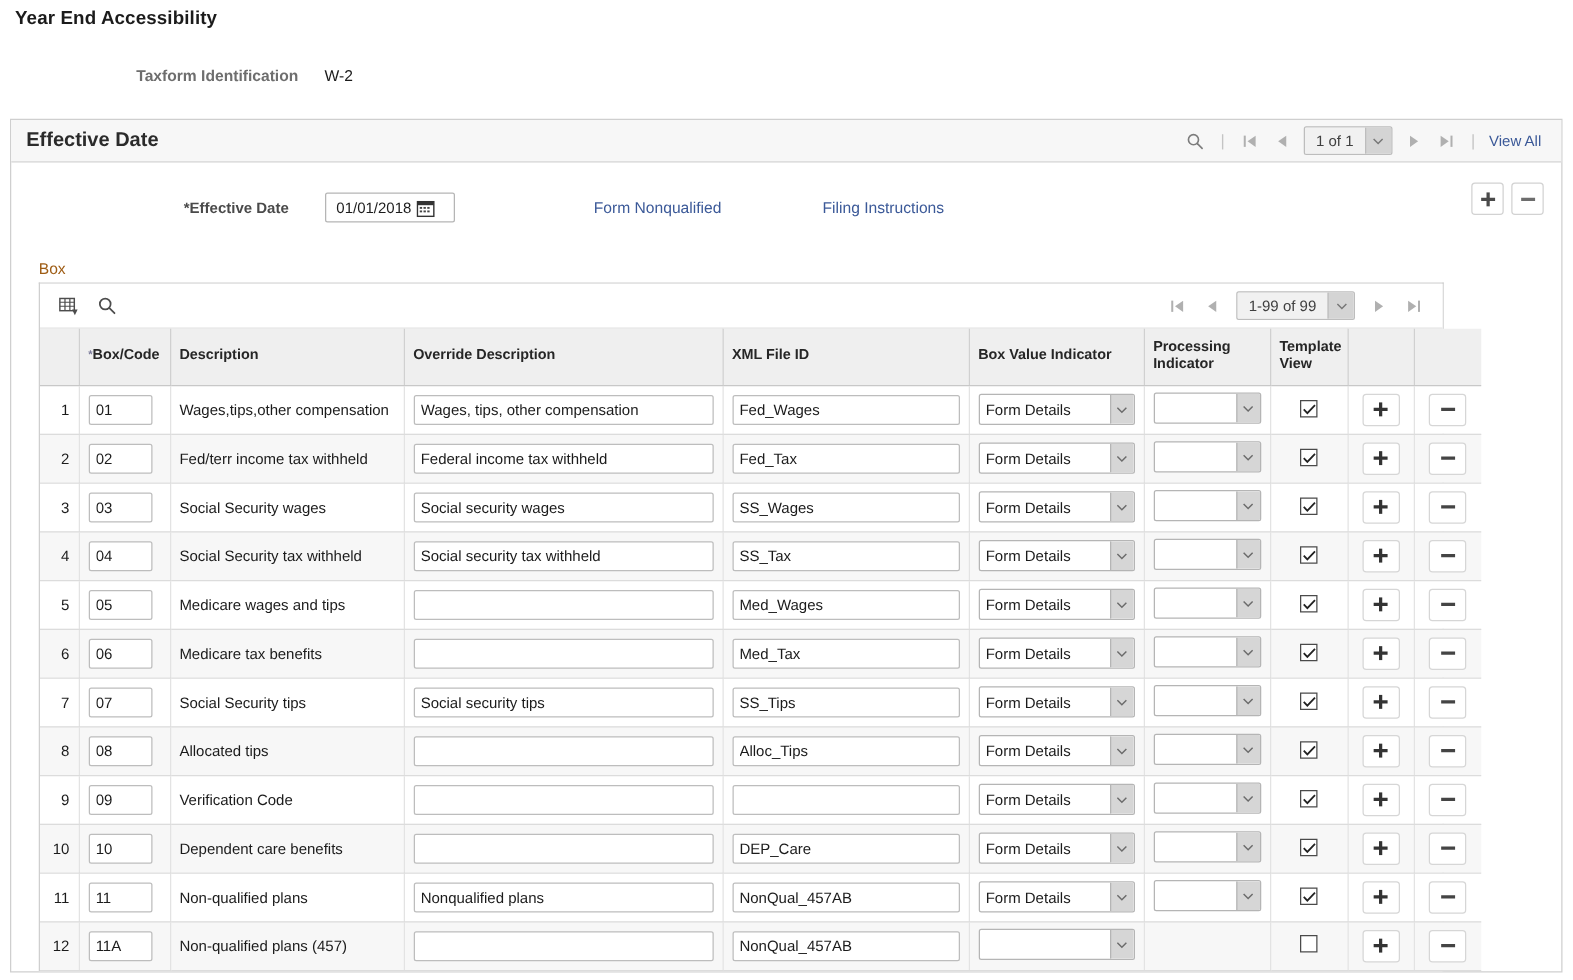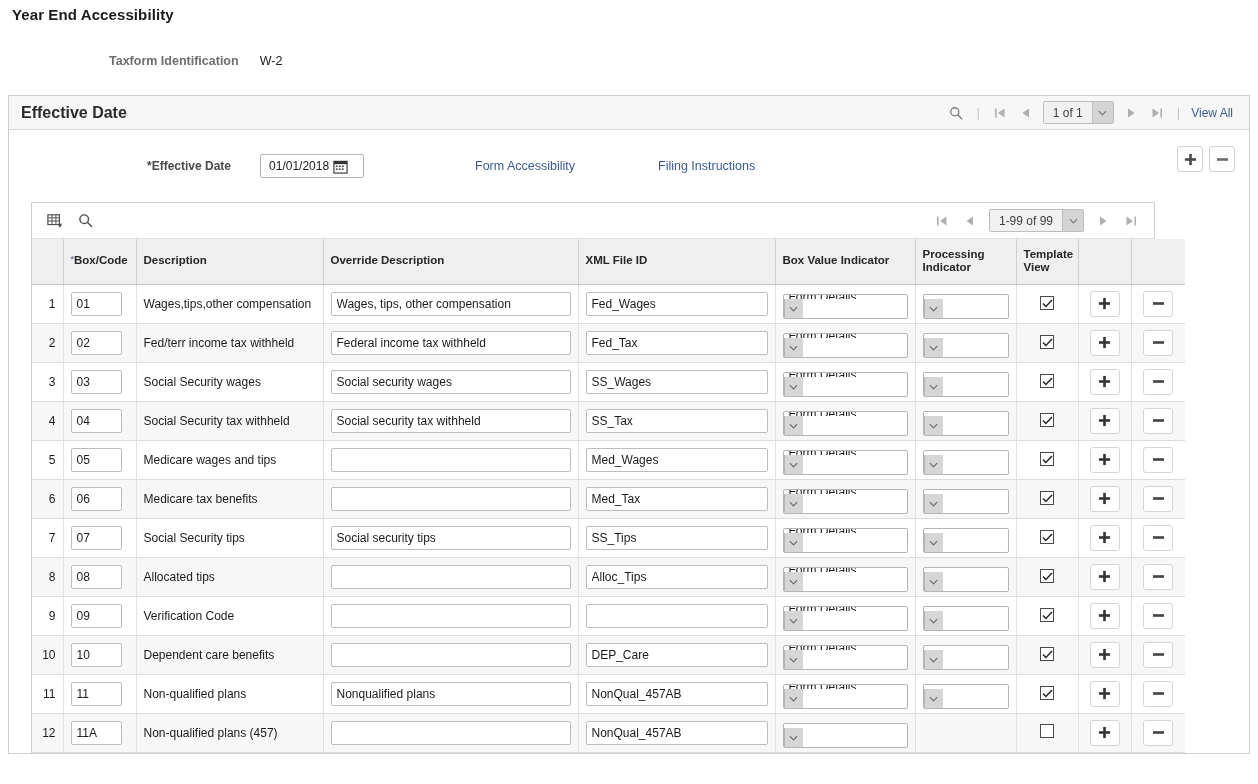--- a/index.html
+++ b/index.html
@@ -265,21 +265,20 @@
 
   .sel {
     display: inline-flex;
     align-items: stretch;
     height: 25px;
     border: 1px solid #b5b5b5;
     border-radius: 2px;
     background: #fff;
     width: 100%;
     overflow: hidden;
-    flex-direction: column;
   }
   .sel .seltext {
     flex: 1;
     display: flex; align-items: center;
     padding: 0 5px;
     font-size: 12px;
     color: #1b1b1b;
     white-space: nowrap;
     overflow: hidden;
   }
@@ -386,39 +385,40 @@
             <rect x="3" y="7" width="2" height="1.6" fill="#444"></rect>
               <rect x="6.2" y="7" width="2" height="1.6" fill="#444"></rect>
               <rect x="9.4" y="7" width="2" height="1.6" fill="#444"></rect>
             <rect x="3" y="10" width="2" height="1.6" fill="#444"></rect>
               <rect x="6.2" y="10" width="2" height="1.6" fill="#444"></rect>
               <rect x="9.4" y="10" width="2" height="1.6" fill="#444"></rect>
           </svg>
         </span>
       </span>
 
-      <a class="inst-link inst-form">Form Accessibility</a>
+      <a class="inst-link inst-form">Form Nonqualified</a>
       <a class="inst-link inst-filing">Filing Instructions</a>
 
       <span class="pm-group">
         <span class="pmbtn">
           <svg width="13" height="13" viewBox="0 0 14 14">
               <rect x="5.6" y="1" width="2.8" height="12" fill="#4a4a4a"></rect>
               <rect x="1" y="5.6" width="12" height="2.8" fill="#4a4a4a"></rect>
             </svg>
         </span>
         <span class="pmbtn">
           <svg width="13" height="13" viewBox="0 0 14 14">
               <rect x="1" y="5.6" width="12" height="2.8" fill="#6d6d6d"></rect>
             </svg>
         </span>
       </span>
     </div>
 
     <div class="box-section">
+      <div class="box-caption">Box</div>
 
       <div class="grid-wrap">
 
         <div class="grid-toolbar">
           <span class="tb-icon">
             <svg width="16" height="16" viewBox="0 0 18 18">
               <rect x="1" y="2" width="13" height="11" fill="none" stroke="#4d4d4d" stroke-width="1.3"></rect>
               <line x1="1" y1="5.4" x2="14" y2="5.4" stroke="#4d4d4d" stroke-width="1.1"></line>
               <line x1="1" y1="9" x2="14" y2="9" stroke="#4d4d4d" stroke-width="1.1"></line>
               <line x1="5.6" y1="2" x2="5.6" y2="13" stroke="#4d4d4d" stroke-width="1.1"></line>

